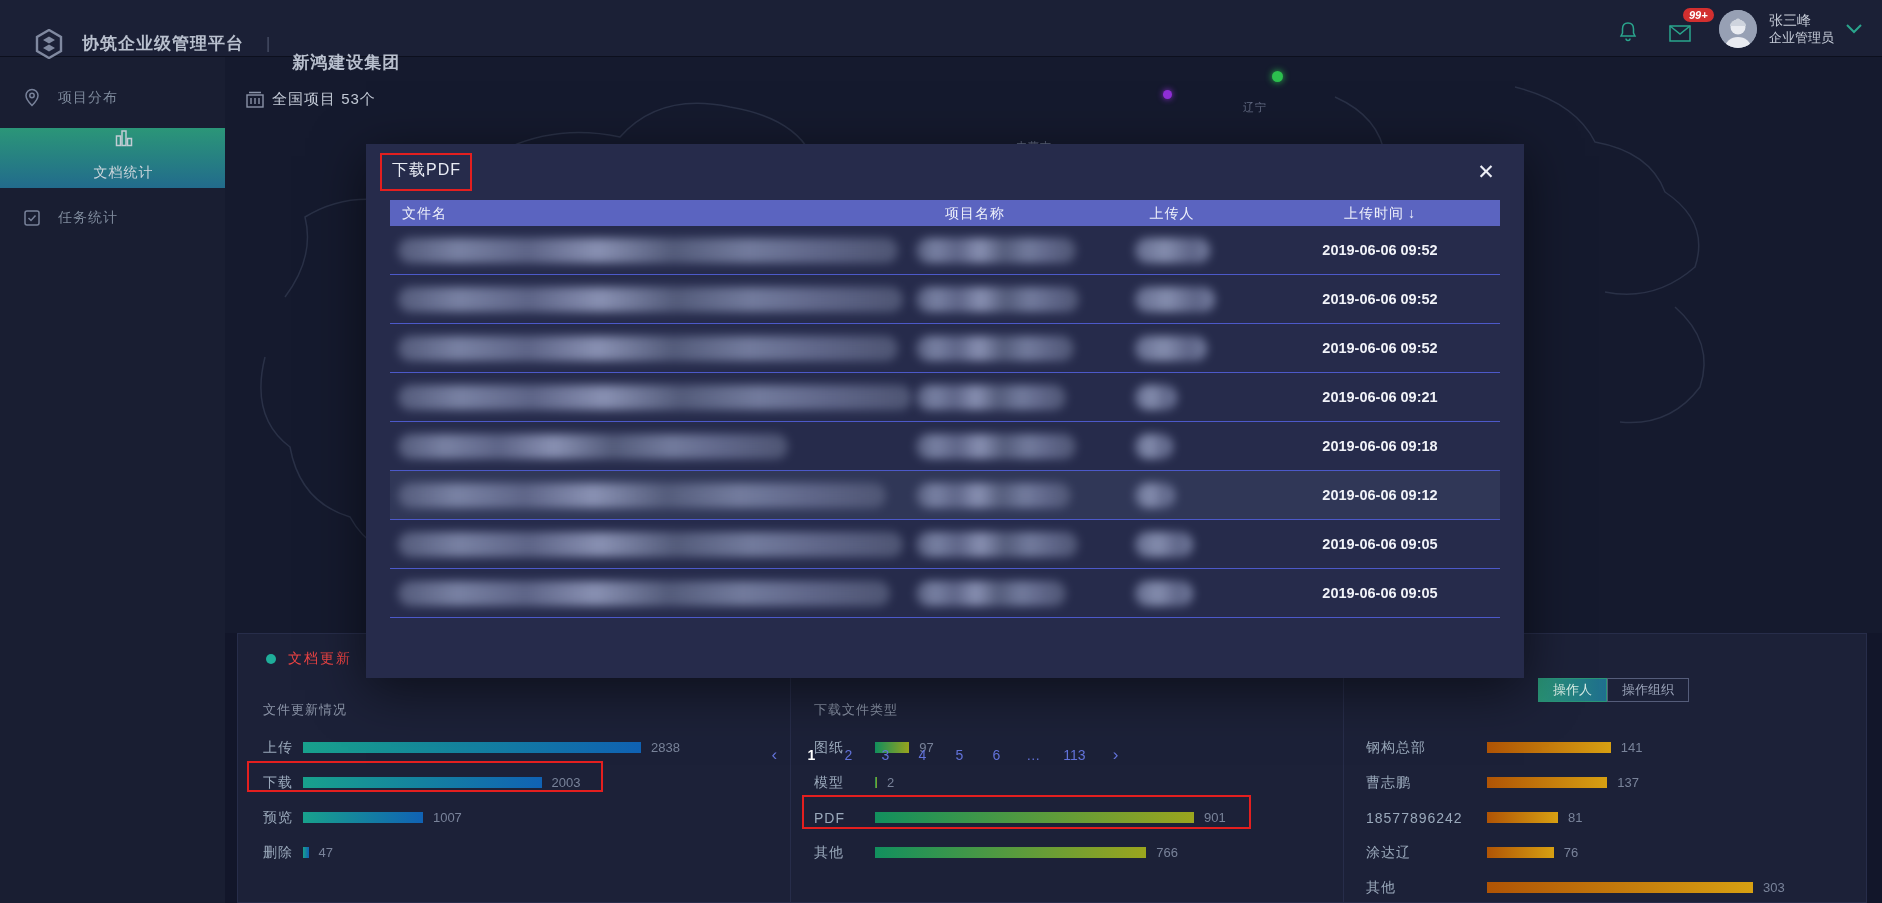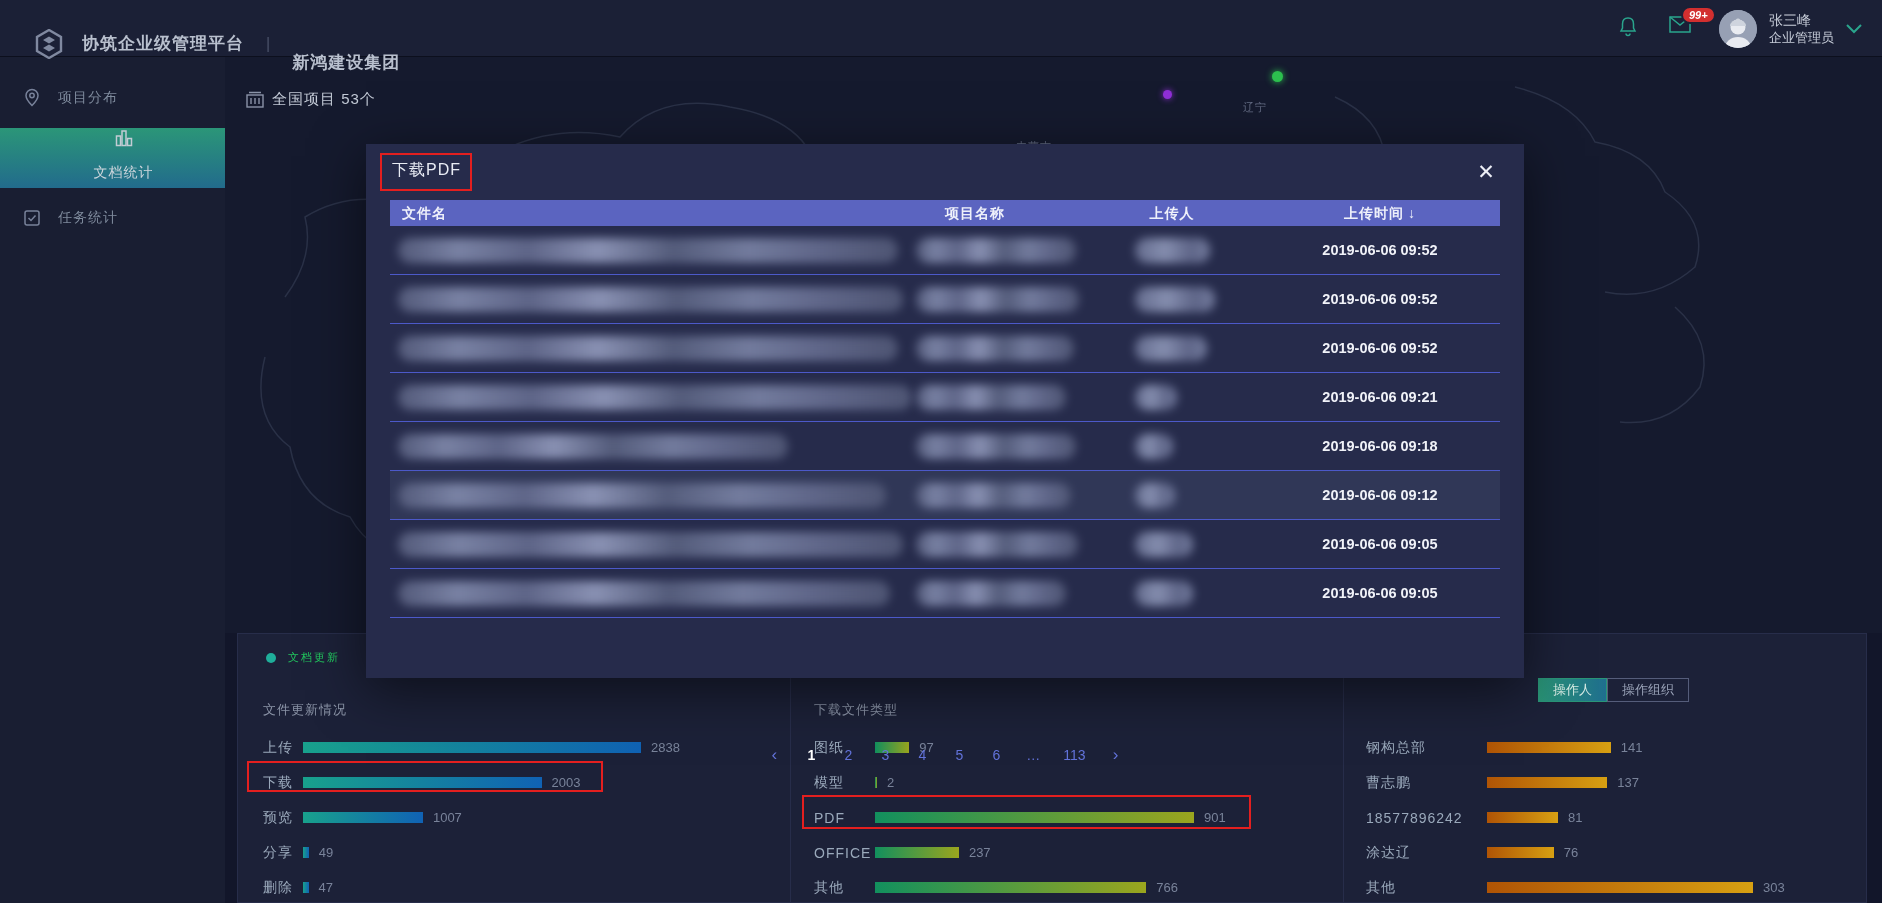--- a/index.html
+++ b/index.html
@@ -8,21 +8,21 @@
   .abs { position:absolute; }
 
   
   #topbar { position:absolute; left:0; top:0; width:1882px; height:57px;
     background:#1b2036; border-bottom:1px solid #0c0f1d; z-index:30; }
   .logo-wrap { position:absolute; left:34px; top:13px; display:flex; align-items:center; gap:18px; }
   .app-title { color:#b9c0ce; font-size:17px; font-weight:bold; letter-spacing:1px; }
   .title-div { color:#4a5168; font-size:16px; padding:0 4px; }
   .org-name { color:#b9c0ce; font-size:17px; font-weight:bold; letter-spacing:1px;margin-top:38px; }
   .hdr-right { position:absolute; right:20px; top:0; height:57px; display:flex; align-items:center; gap:26px; }
-  .icon-btn { position:relative; width:26px; height:26px; display:flex; align-items:flex-start; justify-content:center; cursor:pointer;font-style:italic; }
+  .icon-btn { position:relative; width:26px; height:26px; display:flex; align-items:flex-end; justify-content:center; cursor:pointer;font-style:italic; }
   .badge { position:absolute; top:-10px; left:14px; background:#d22f2f; color:#fff; font-size:11px;
     padding:1px 6px; border-radius:9px; border:2px solid #1b2036; font-weight:bold; }
   .avatar { width:38px; height:38px; border-radius:50%; background:#97a0b4; overflow:hidden; flex:0 0 auto; }
   .user-meta { line-height:17px; }
   .user-name { color:#c7cdd9; font-size:14px; }
   .user-role { color:#c7cdd9; font-size:13px; }
 
   
   #sidebar { position:absolute; left:0; top:57px; width:225px; height:846px; background:#191e32; z-index:20; }
   .side-item { height:60px; display:flex; align-items:center; gap:16px; padding-left:22px; cursor:pointer; margin-top:0; }
@@ -43,21 +43,21 @@
   .dot.green { width:11px; height:11px; background:#2cbf4e; box-shadow:0 0 7px #2cbf4e; }
 
   
   #modal { position:absolute; left:366px; top:144px; width:1158px; height:534px;
     background:#262b4b; box-shadow:0 12px 50px rgba(0,0,0,.55); z-index:40; }
   .modal-title { position:absolute; left:26px; top:16px; color:#e8ebf4; font-size:16px; letter-spacing:1px; }
   .modal-close { position:absolute; right:24px; top:14px; width:28px; height:28px; color:#eceef6;
     font-size:21px; display:flex; align-items:center; justify-content:center; cursor:pointer; }
   #ftable { position:absolute; left:24px; top:56px; width:1110px; }
   .thead { position:relative; height:26px; background:#5b64c0; }
-  .th { position:absolute; top:0; height:26px; line-height:26px; color:#eef0fa; font-size:14px; font-weight:bold; letter-spacing:1px; }
+  .th { position:absolute; top:0; height:26px; line-height:26px; color:#eef0fa; font-size:14px; font-weight:normal; letter-spacing:1px; }
   .th.c-file { left:12px; }
   .th.c-proj { left:470px; width:230px; text-align:center; }
   .th.c-up   { left:712px; width:140px; text-align:center; }
   .th.c-time { left:880px; width:220px; text-align:center; }
   .sort-ic { font-size:14px; margin-left:4px; }
   .trow { position:relative; height:49px; border-bottom:1.5px solid #4c59c9; }
   .trow.hl { background:#303757; }
   .blurb { position:absolute; top:12px; height:25px; border-radius:12px; filter:blur(5px); opacity:.9;
     background:linear-gradient(90deg,#575e7e,#828bad 12%,#646b8e 26%,#949cbe 40%,#596180 55%,#7b84a6 70%,#666d90 84%,#525977); }
   .blurb.f { left:8px; }
@@ -68,21 +68,21 @@
   #pager { position:absolute; left:0; top:547px; width:1110px; display:flex; justify-content:center; gap:23px; align-items:center; }
   .pg { color:#6272d9; font-size:14px; min-width:14px; text-align:center; cursor:pointer; }
   .pg.on { color:#ffffff; font-weight:bold; }
   .pg.nav { font-size:17px; line-height:14px; }
 
   
   #chartpanel { position:absolute; left:237px; top:633px; width:1630px; height:270px;
     background:#1c2138; border:1px solid #272d4a; z-index:10; }
   .sec-head { position:absolute; left:28px; top:16px; display:flex; align-items:center; gap:12px; }
   .sec-dot { width:10px; height:10px; border-radius:50%; background:var(--accent,#1fae9a); }
-  .sec-title { color:#22c55e; font-size:11px; letter-spacing:2px; }
+  .sec-title { color:#ef4444; font-size:14px; letter-spacing:2px; }
   .vdiv { position:absolute; top:40px; bottom:0; width:1px; background:#272d4a; }
   .chart { position:absolute; top:67px; }
   .chart .sub { color:#8a93a6; font-size:13px; letter-spacing:1px; margin-bottom:11px; }
   .crow { height:35px; display:flex; align-items:center; }
   .clabel { color:#9aa9bb; font-size:14px; letter-spacing:1px; flex:0 0 auto; }
   .cbar { height:11px; flex:0 0 auto; }
   .cval { color:#79839a; font-size:13px; margin-left:10px; }
   .chart.g1 .clabel { width:40px; }
   .chart.g2 .clabel { width:61px; }
   .chart.g3 .clabel { width:121px; }
@@ -304,25 +304,20 @@
         <span class="clabel">下载</span>
         <div class="cbar" style="width: 238.553px;"></div>
         <span class="cval">2003</span>
       </div>
       <div class="crow">
         <span class="clabel">预览</span>
         <div class="cbar" style="width: 119.932px;"></div>
         <span class="cval">1007</span>
       </div>
       <div class="crow">
-        <span class="clabel">分享</span>
-        <div class="cbar" style="width: 5.8358px;"></div>
-        <span class="cval">49</span>
-      </div>
-      <div class="crow">
         <span class="clabel">删除</span>
         <div class="cbar" style="width: 5.5976px;"></div>
         <span class="cval">47</span>
       </div>
     </div>
   <div class="chart g2" style="left:576px; width:520px;">
     <div class="sub">下载文件类型</div>
   <div class="crow">
         <span class="clabel">图纸</span>
         <div class="cbar" style="width: 34.343px;"></div>
@@ -332,25 +327,20 @@
         <span class="clabel">模型</span>
         <div class="cbar" style="width: 2px;"></div>
         <span class="cval">2</span>
       </div>
       <div class="crow">
         <span class="clabel">PDF</span>
         <div class="cbar" style="width: 319px;"></div>
         <span class="cval">901</span>
       </div>
       <div class="crow">
-        <span class="clabel">OFFICE</span>
-        <div class="cbar" style="width: 83.9101px;"></div>
-        <span class="cval">237</span>
-      </div>
-      <div class="crow">
         <span class="clabel">其他</span>
         <div class="cbar" style="width: 271.203px;"></div>
         <span class="cval">766</span>
       </div>
     </div>
   <div class="chart g3" style="left:1128px; width:500px;">
     <div class="sub" style="visibility:hidden;">操作人</div>
   <div class="crow">
         <span class="clabel">钢构总部</span>
         <div class="cbar" style="width: 123.782px;"></div>

